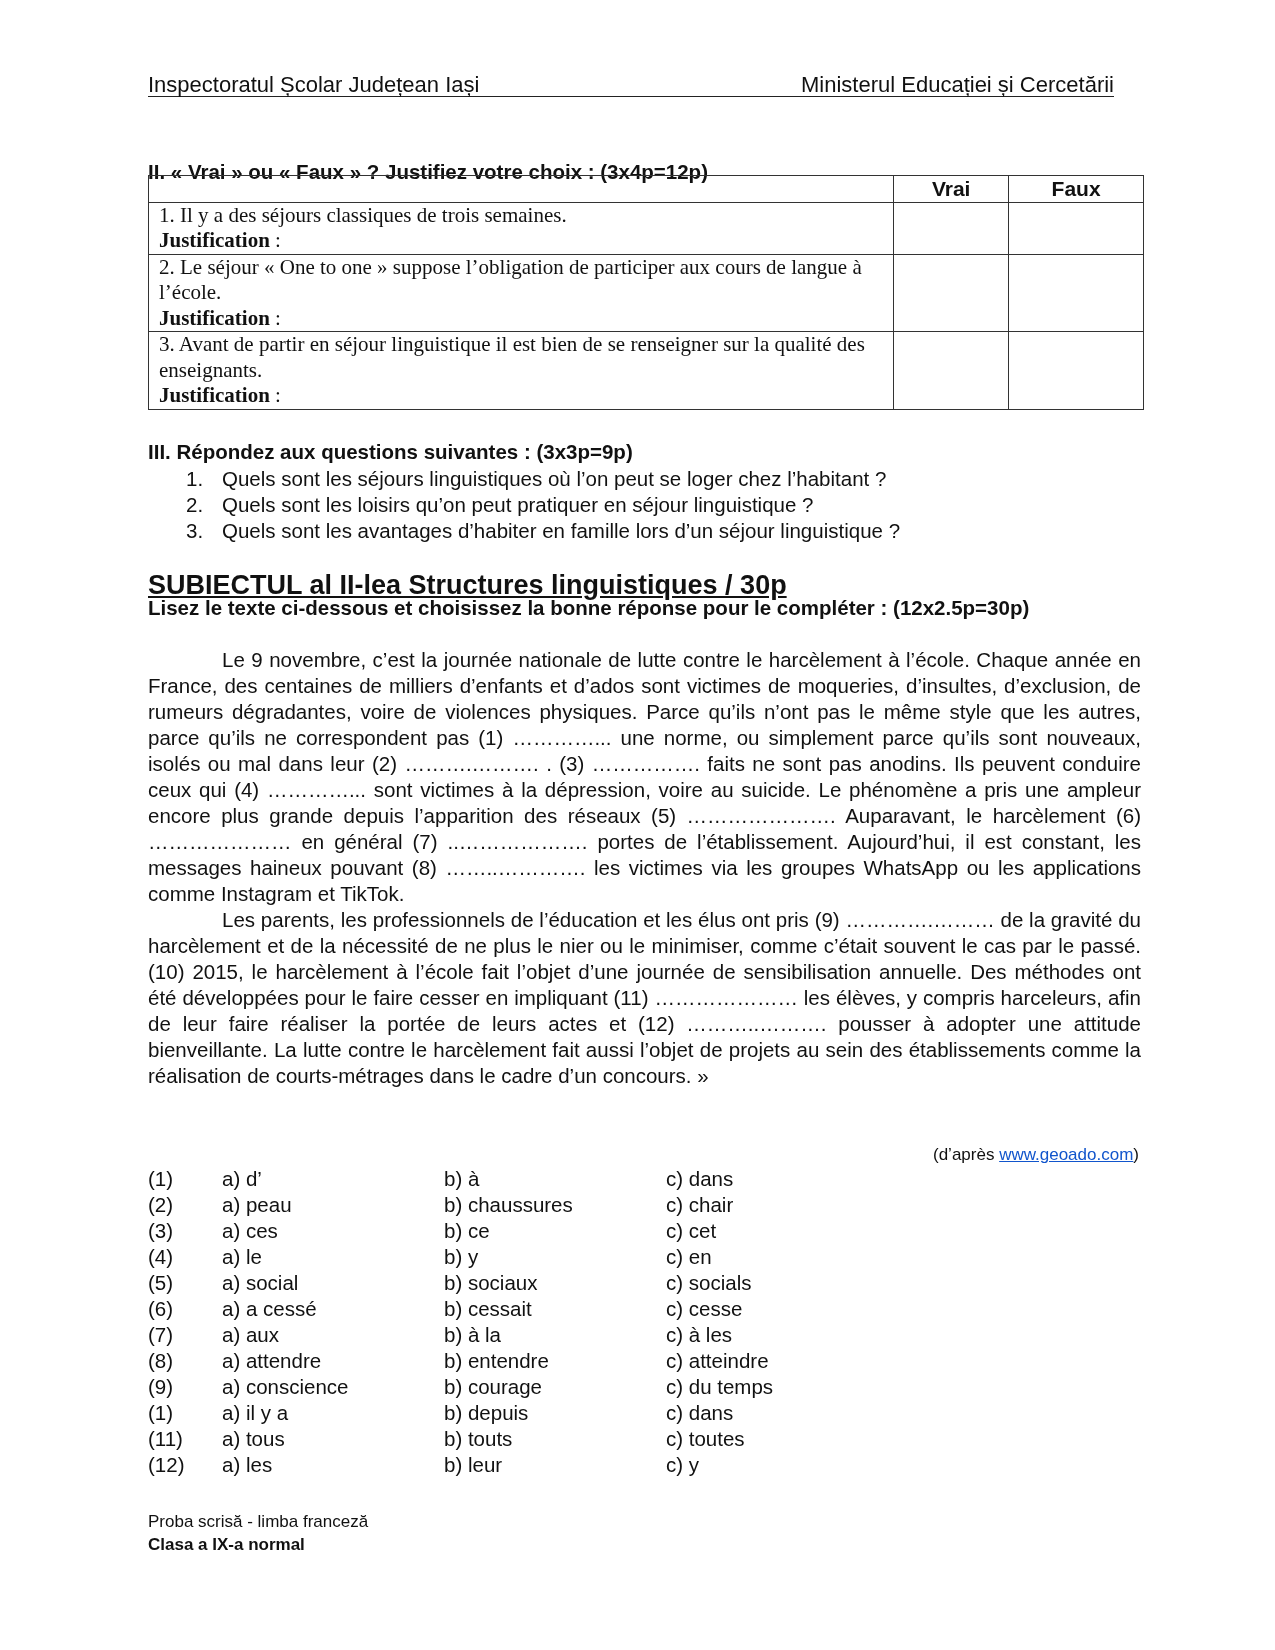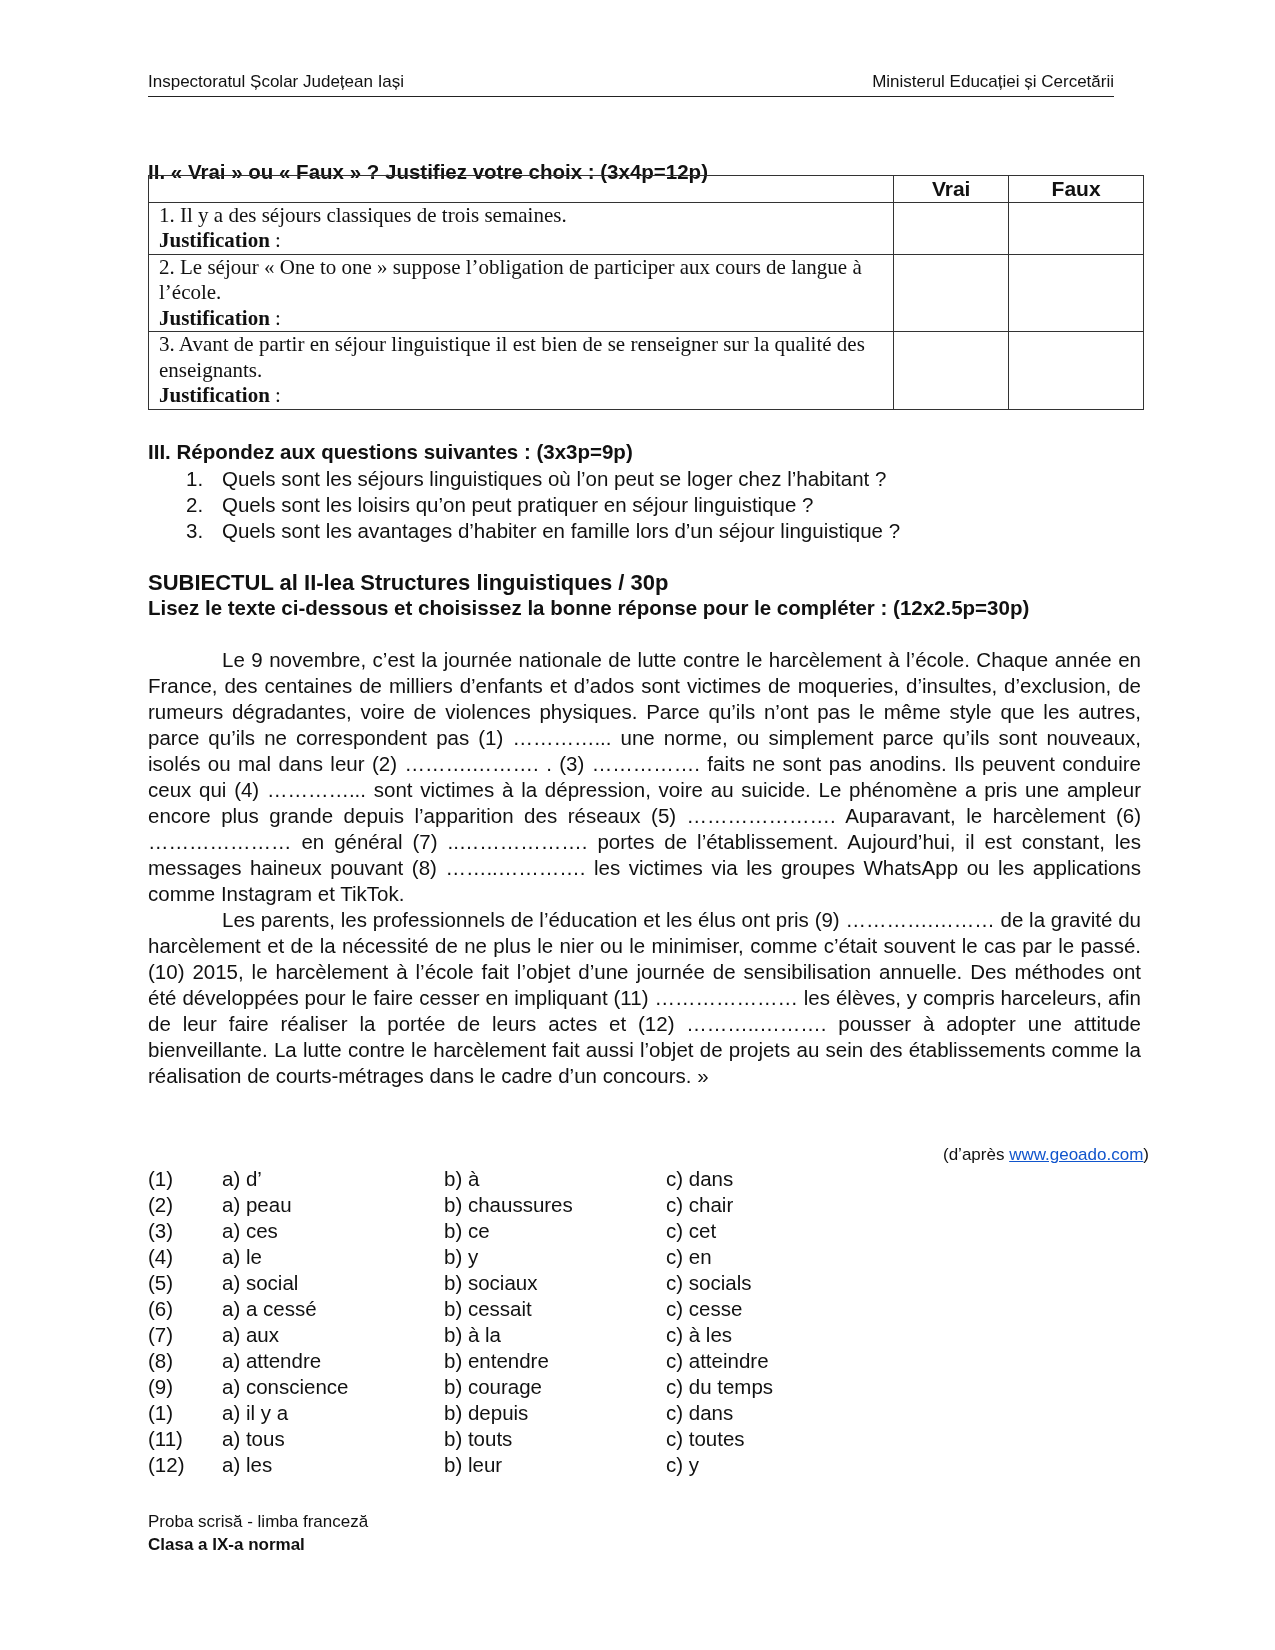--- a/index.html
+++ b/index.html
@@ -1,40 +1,40 @@
 <!DOCTYPE html>
 <html><head>
 <meta charset="utf-8">
 <style>
   html, body { margin: 0; padding: 0; background: #ffffff; }
   body { width: 1275px; height: 1650px; position: relative; overflow: hidden;
          font-family: "Liberation Sans", sans-serif; color: #111; }
   .page { position: absolute; left: 0; top: 0; width: 1275px; height: 1650px; }
   .header { position: absolute; left: 148px; top: 72px; width: 966px; height: 24px;
-            border-bottom: 1.5px solid #222; font-size: 17px; }
+            border-bottom: 1.5px solid #222; font-size: 22px; }
   .header .left { position: absolute; left: 0; top: 0; }
   .header .right { position: absolute; right: 0; top: 0; }
   .sec-title { position: absolute; left: 148px; font-weight: bold; font-size: 20.5px; }
   table.vf { position: absolute; left: 148px; top: 175px; width: 996px; border-collapse: collapse;
              font-size: 21px; }
   table.vf td, table.vf th { border: 1.3px solid #333; vertical-align: top; padding: 0 10px; line-height: 25.5px; }
   table.vf th { font-weight: bold; text-align: center; height: 24px; padding: 0; }
   table.vf .q { width: 740px; font-family: Liberation Serif, serif; }
   table.vf .c { width: 96px; }
   table.vf .c2 { width: 116px; }
   .bold { font-weight: bold; }
   .qlist { position: absolute; left: 186px; top: 466px; font-size: 20.5px; line-height: 26px; }
   .qlist .qi { display: flex; }
   .qlist .num { width: 36px; }
-  .subj { position: absolute; left: 148px; top: 570px; font-weight: bold; font-size: 22px; }
+  .subj { position: absolute; left: 148px; top: 570px; font-weight: bold; font-size: 27px; text-decoration: underline; }
   .instr { position: absolute; left: 148px; top: 596px; font-weight: bold; font-size: 20.5px; }
   .text { position: absolute; left: 148px; top: 647px; width: 993px; font-size: 20.5px;
           line-height: 26px; text-align: justify; }
   .text p { margin: 0; text-indent: 74px; }
-  .source { position: absolute; right: 126px; top: 1145px; font-size: 17px; }
+  .source { position: absolute; right: 136px; top: 1145px; font-size: 17px; }
   .source a { color: #1155cc; text-decoration: underline; }
   .options { position: absolute; left: 148px; top: 1166px; font-size: 20.5px; line-height: 26px; }
   .opt-row { display: flex; height: 26px; }
   .opt-row .n { width: 74px; }
   .opt-row .a { width: 222px; }
   .opt-row .b { width: 222px; }
   .footer { position: absolute; left: 148px; top: 1510px; font-size: 17px; line-height: 23px; }
 </style>
 </head>
 <body>

